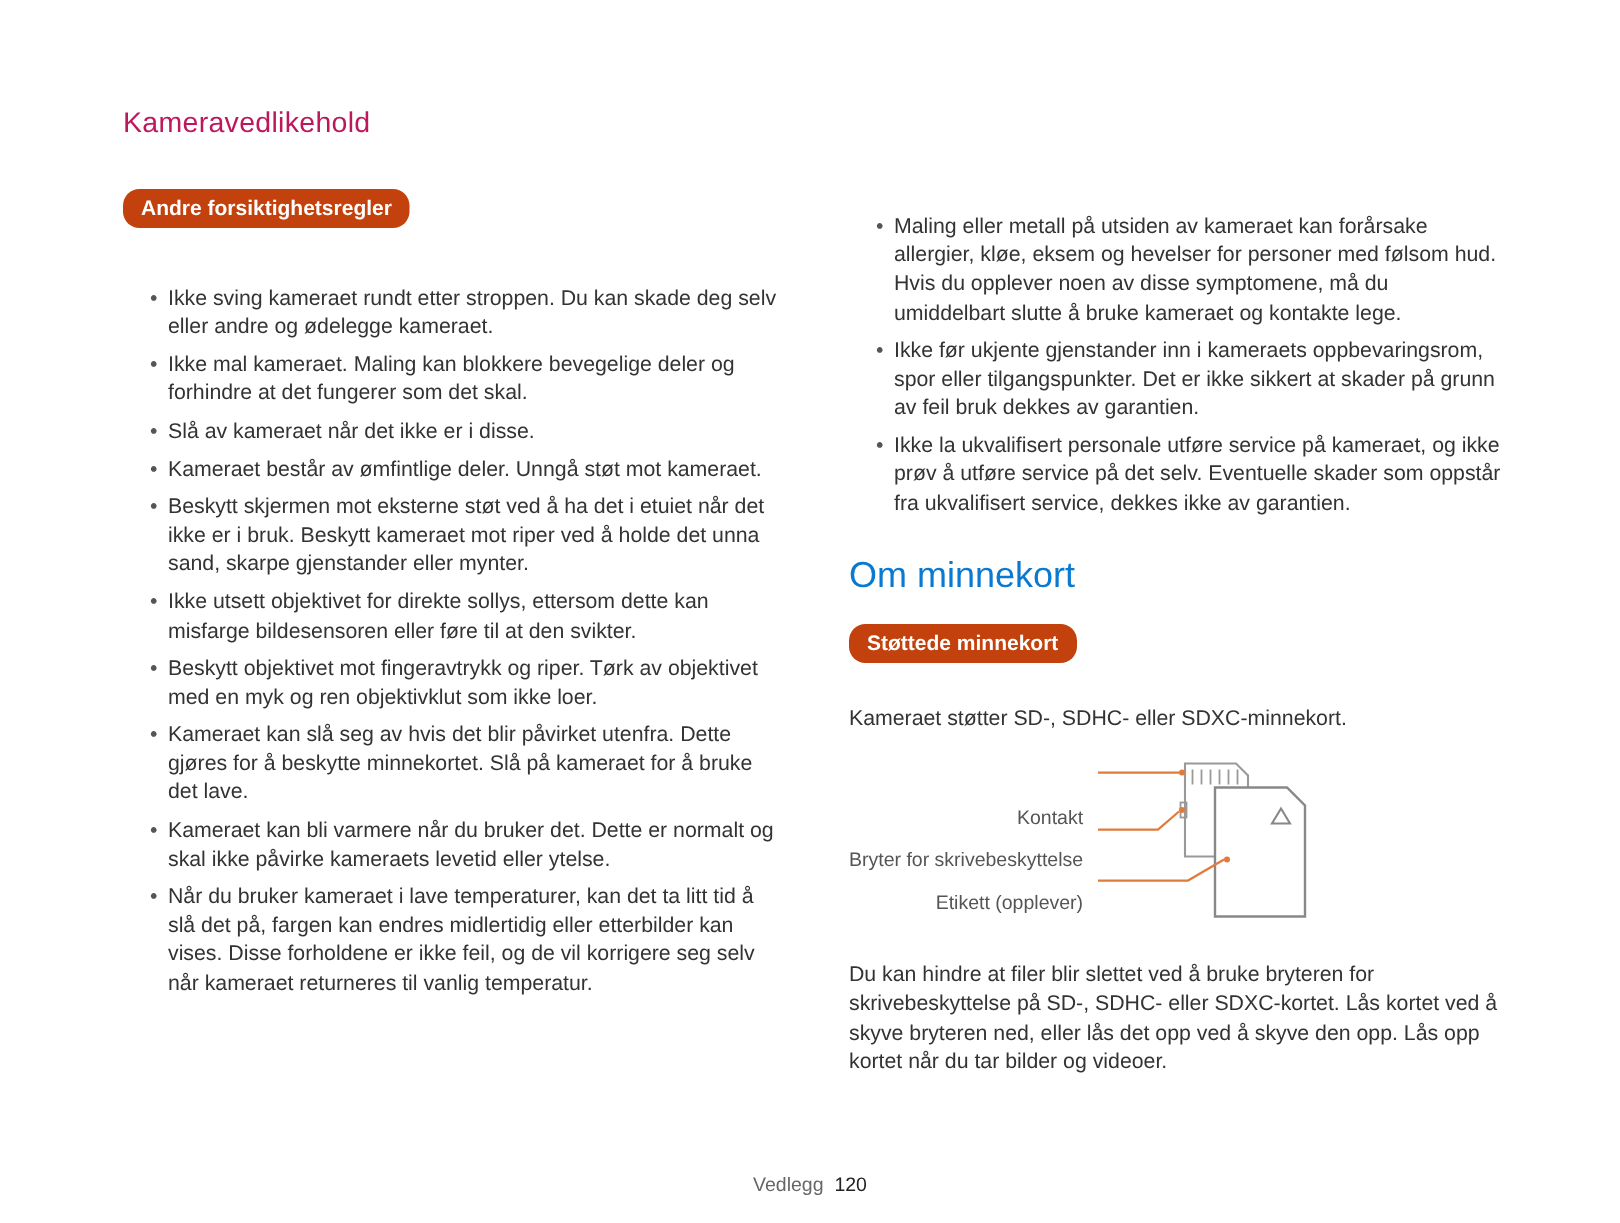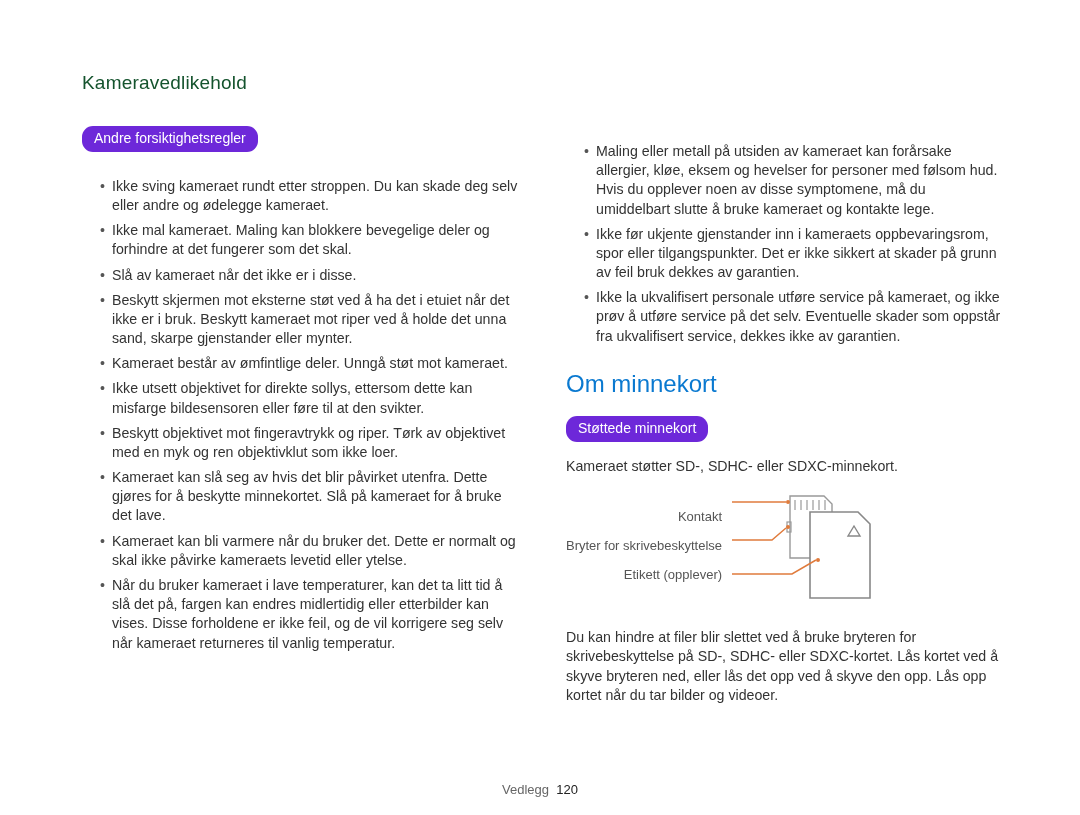--- a/index.html
+++ b/index.html
@@ -14,42 +14,43 @@
   }
   .page {
     padding: 72px 62px 0 82px;
     position: relative;
     height: 100%;
     box-sizing: border-box;
   }
   .running-head {
     font-size: 19px;
     font-weight: 300;
-    color: #14532d;
+    color: #be185d;
     letter-spacing: 0.2px;
     margin-bottom: 32px;
   }
   .columns {
     display: flex;
     gap: 32px;
   }
   .col {
     flex: 1 1 0;
     font-size: 14.2px;
     line-height: 1.35;
     color: #333;
   }
   .pill {
     display: inline-block;
-    background: #6d28d9;
+    background: #c2410c;
     color: #fff;
     border-radius: 11px;
     padding: 3px 12px 4px;
     font-size: 14px;
-    margin-bottom: 9px;
+    margin-bottom: 22px;
+    font-weight: bold;
   }
   ul.bullets {
     list-style: none;
     padding: 0;
     margin: 16px;
   }
   ul.bullets > li {
     position: relative;
     padding-left: 14px;
     margin-bottom: 6px;
@@ -63,21 +64,21 @@
   }
   h2.section {
     color: #0a79d0;
     font-weight: 400;
     font-size: 24px;
     margin: 22px 0 16px 0;
   }
   .sd-block {
     margin: 14px 0 18px 0;
     display: flex;
-    align-items: center;
+    align-items: flex-end;
   }
   .sd-labels {
     text-align: right;
     font-size: 13px;
     color: #555;
     line-height: 1.3;
     padding-top: 4px;
   }
   .sd-labels div { margin-bottom: 12px; }
   .sd-diagram {
@@ -109,22 +110,22 @@
   <div class="running-head">Kameravedlikehold</div>
 
   <div class="columns">
 
     <div class="col">
       <span class="pill">Andre forsiktighetsregler</span>
       <ul class="bullets">
         <li>Ikke sving kameraet rundt etter stroppen. Du kan skade deg selv eller andre og ødelegge kameraet.</li>
         <li>Ikke mal kameraet. Maling kan blokkere bevegelige deler og forhindre at det fungerer som det skal.</li>
         <li>Slå av kameraet når det ikke er i disse.</li>
+        <li>Kameraet består av ømfintlige deler. Unngå støt mot kameraet.</li>
         <li>Beskytt skjermen mot eksterne støt ved å ha det i etuiet når det ikke er i bruk. Beskytt kameraet mot riper ved å holde det unna sand, skarpe gjenstander eller mynter.</li>
-        <li>Kameraet består av ømfintlige deler. Unngå støt mot kameraet.</li>
         <li>Ikke utsett objektivet for direkte sollys, ettersom dette kan misfarge bildesensoren eller føre til at den svikter.</li>
         <li>Beskytt objektivet mot fingeravtrykk og riper. Tørk av objektivet med en myk og ren objektivklut som ikke loer.</li>
         <li>Kameraet kan slå seg av hvis det blir påvirket utenfra. Dette gjøres for å beskytte minnekortet. Slå på kameraet for å bruke det lave.</li>
         <li>Kameraet kan bli varmere når du bruker det. Dette er normalt og skal ikke påvirke kameraets levetid eller ytelse.</li>
         <li>Når du bruker kameraet i lave temperaturer, kan det ta litt tid å slå det på, fargen kan endres midlertidig eller etterbilder kan vises. Disse forholdene er ikke feil, og de vil korrigere seg selv når kameraet returneres til vanlig temperatur.</li>
       </ul>
     </div>
 
     <div class="col">
       <ul class="bullets">

